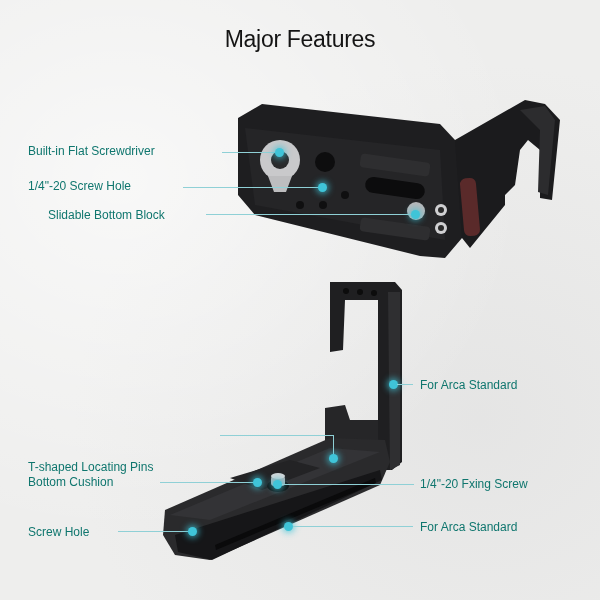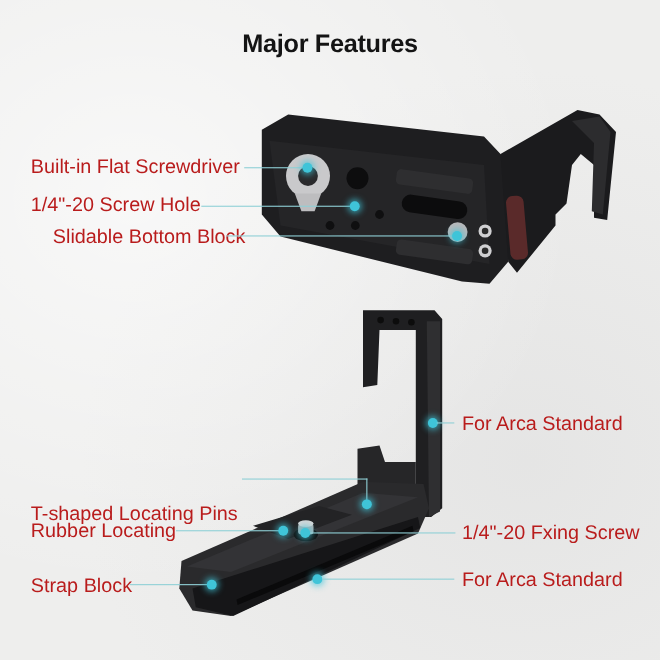--- a/index.html
+++ b/index.html
@@ -11,25 +11,25 @@
   }
   .canvas {
     position: absolute; inset: 0;
     background:
       radial-gradient(ellipse at 20% 30%, rgba(255,255,255,0.6), rgba(255,255,255,0) 60%),
       radial-gradient(ellipse at 80% 70%, rgba(220,220,220,0.5), rgba(255,255,255,0) 60%),
       #eeeeed;
   }
   .title {
     position: absolute; top: 26px; left: 0; width: 600px;
-    text-align: center; font-size: 23px; font-weight: bold;
+    text-align: center; font-size: 23px; font-weight: normal;
     color: #141414; letter-spacing: -0.3px;
   }
   .label {
-    position: absolute; font-size: 18px; color: #b91c1c;
+    position: absolute; font-size: 12px; color: #0f766e;
     white-space: nowrap; line-height: 18px; text-align: right;
   }
   .line {
     position: absolute; height: 1px; background: #8fd0d6;
   }
   .vline { position: absolute; width: 1px; background: #8fd0d6; }
   .dot {
     position: absolute; width: 9px; height: 9px; border-radius: 50%;
     background: #3fc4d8; box-shadow: 0 0 6px 2px rgba(63,196,216,0.7);
   }
@@ -108,25 +108,25 @@
 
 <div class="label" style="left:28px; top:206px;margin-left:20px;">Slidable Bottom Block</div>
 <div class="line" style="left:206px; top:214px; width:208px;"></div>
 <div class="dot" style="left:411px; top:210px;"></div>
 
 <div class="label" style="left:28px; top:426px;margin-top:32px;">T-shaped Locating Pins</div>
 <div class="line" style="left:220px; top:435px; width:114px;"></div>
 <div class="vline" style="left:333px; top:435px; height:20px;"></div>
 <div class="dot" style="left:329px; top:454px;"></div>
 
-<div class="label" style="left:28px; top:473px;">Rubber Locating</div>
+<div class="label" style="left:28px; top:473px;">Bottom Cushion</div>
 <div class="line" style="left:160px; top:482px; width:98px;"></div>
 <div class="dot" style="left:253px; top:478px;"></div>
 
-<div class="label" style="left:28px; top:523px;">Strap Block</div>
+<div class="label" style="left:28px; top:523px;">Screw Hole</div>
 <div class="line" style="left:118px; top:531px; width:74px;"></div>
 <div class="dot" style="left:188px; top:527px;"></div>
 
 <div class="dot" style="left:389px; top:380px;"></div>
 <div class="line" style="left:397px; top:384px; width:16px;"></div>
 <div class="label" style="left:420px; top:376px;">For Arca Standard</div>
 
 <div class="dot" style="left:273px; top:480px;"></div>
 <div class="line" style="left:282px; top:484px; width:132px;"></div>
 <div class="label" style="left:420px; top:475px;">1/4"-20 Fxing Screw</div>

